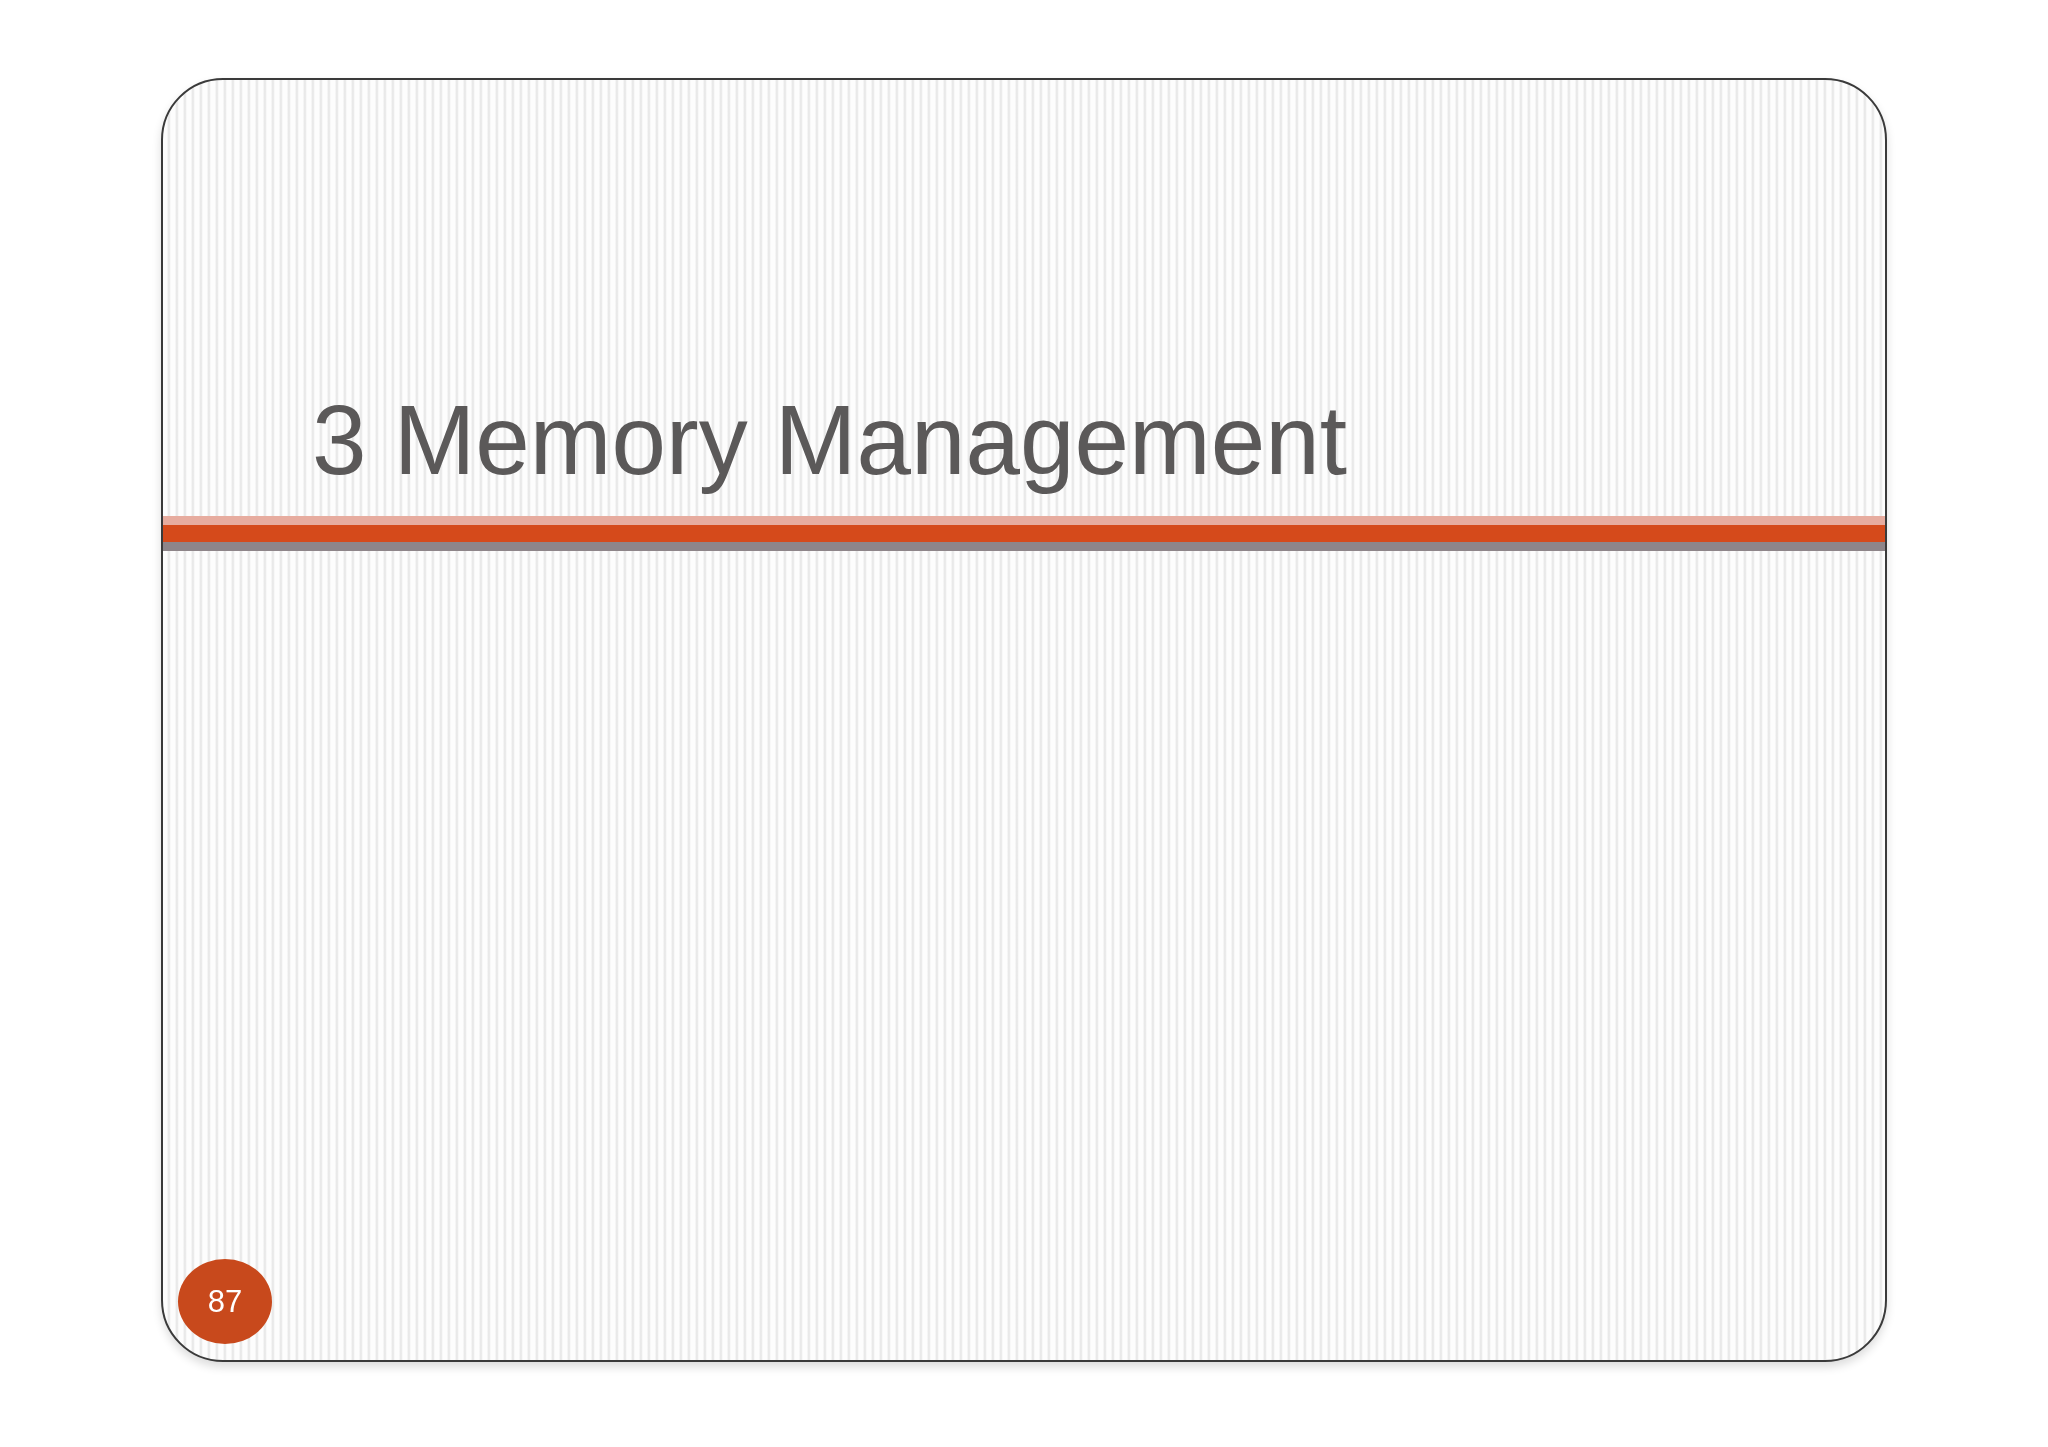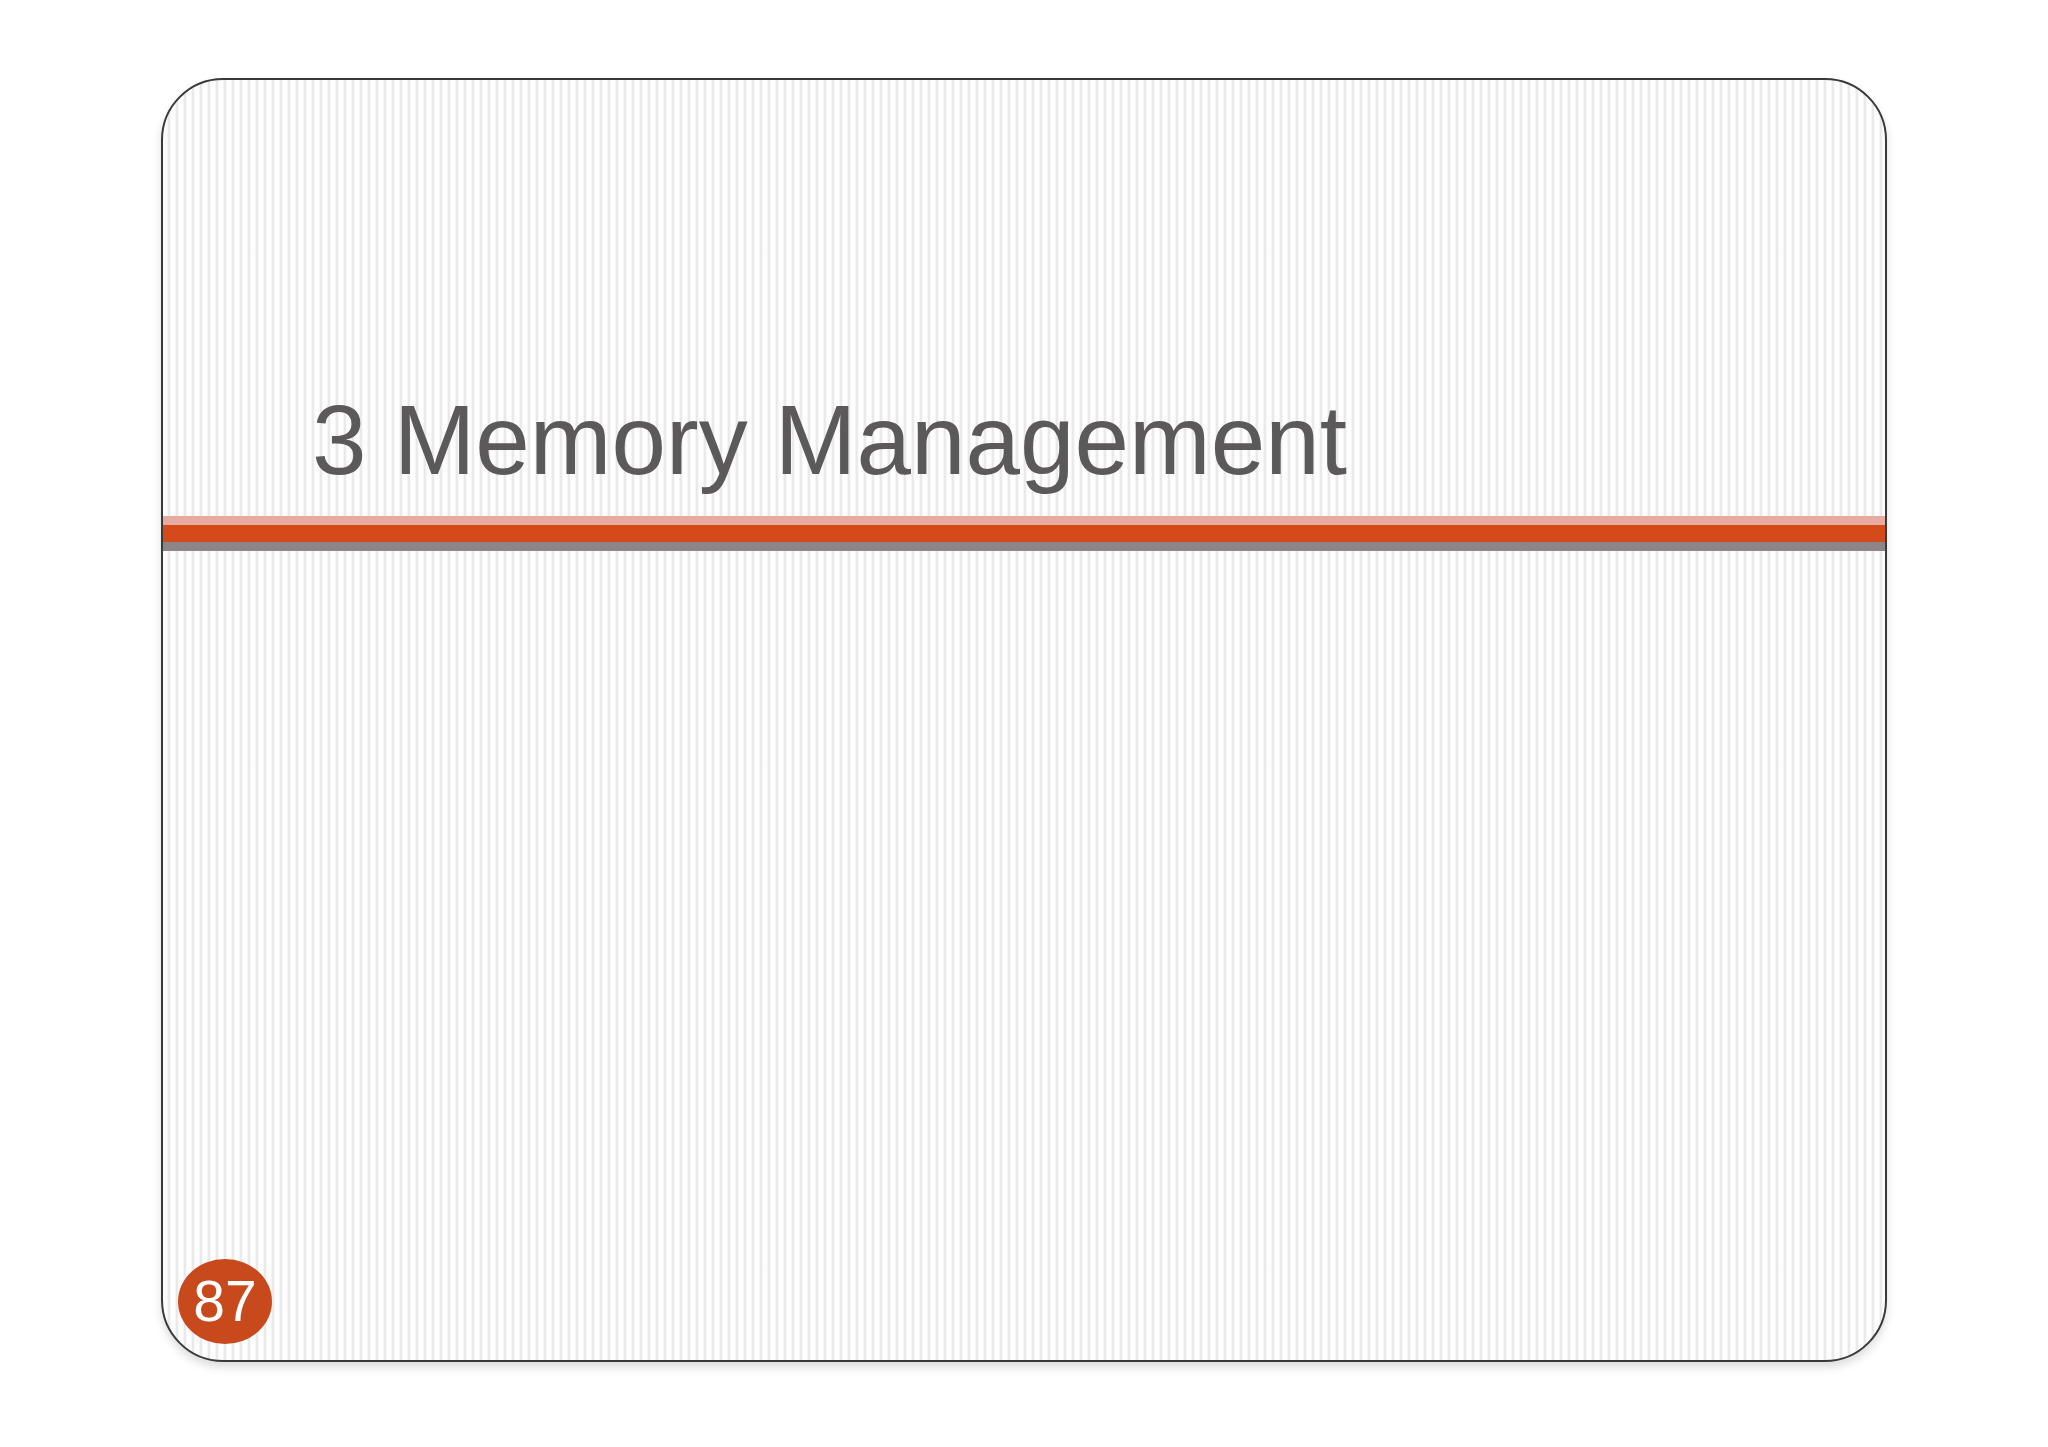--- a/index.html
+++ b/index.html
@@ -59,21 +59,21 @@
   .page-badge {
     position: absolute;
     left: 15px;
     top: 1179px;
     width: 94px;
     height: 85px;
     border-radius: 50%;
     display: flex;
     align-items: center;
     justify-content: center;
-    font-size: 57px;
+    font-size: 31px;
     line-height: 1;
   }
   .footer-text {
     position: absolute;
     left: 158px;
     top: 1280px;
     font-size: 30px;
     line-height: 1;
     white-space: nowrap;
   }

